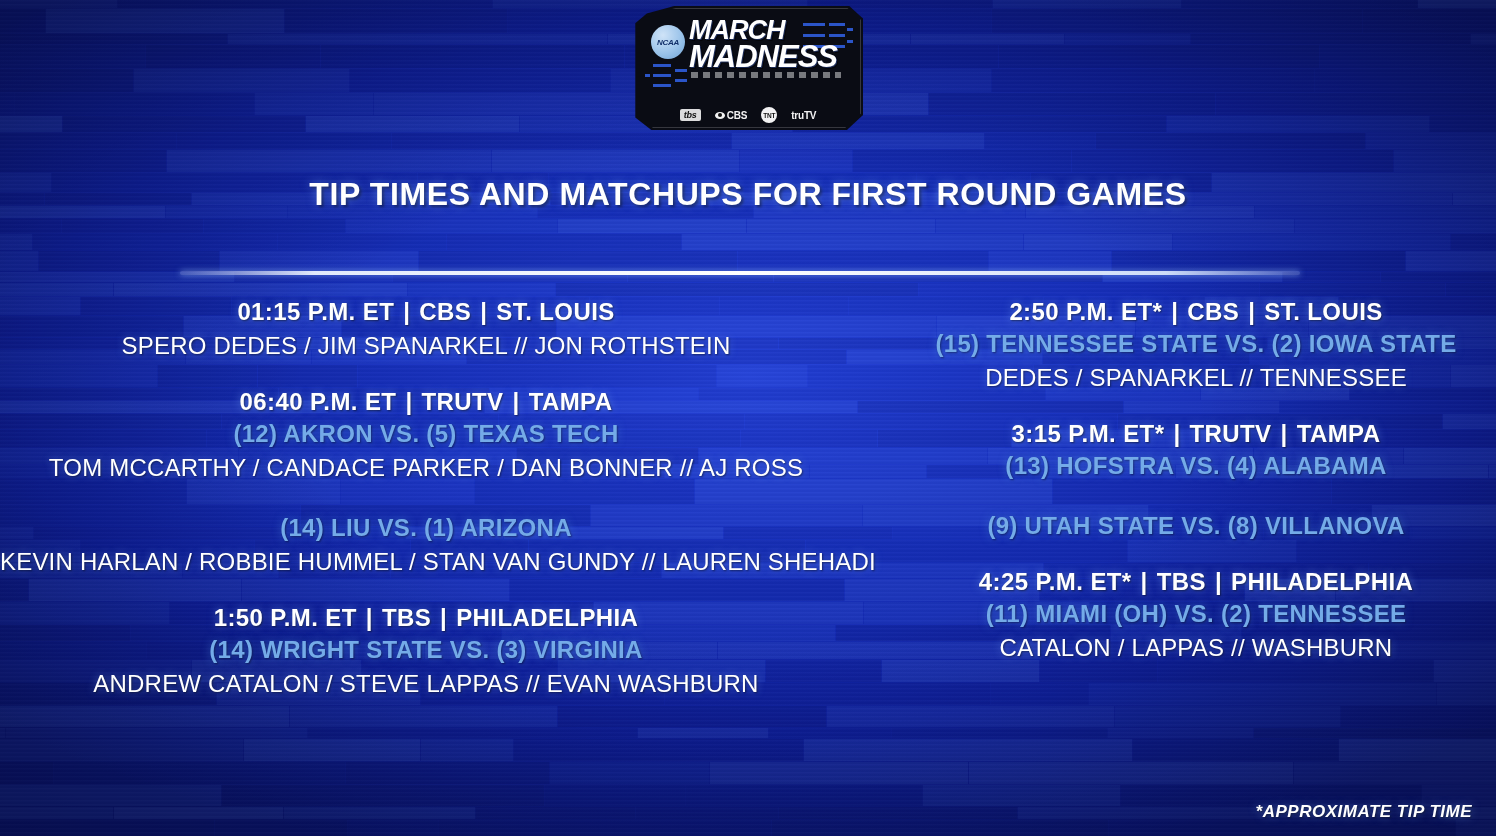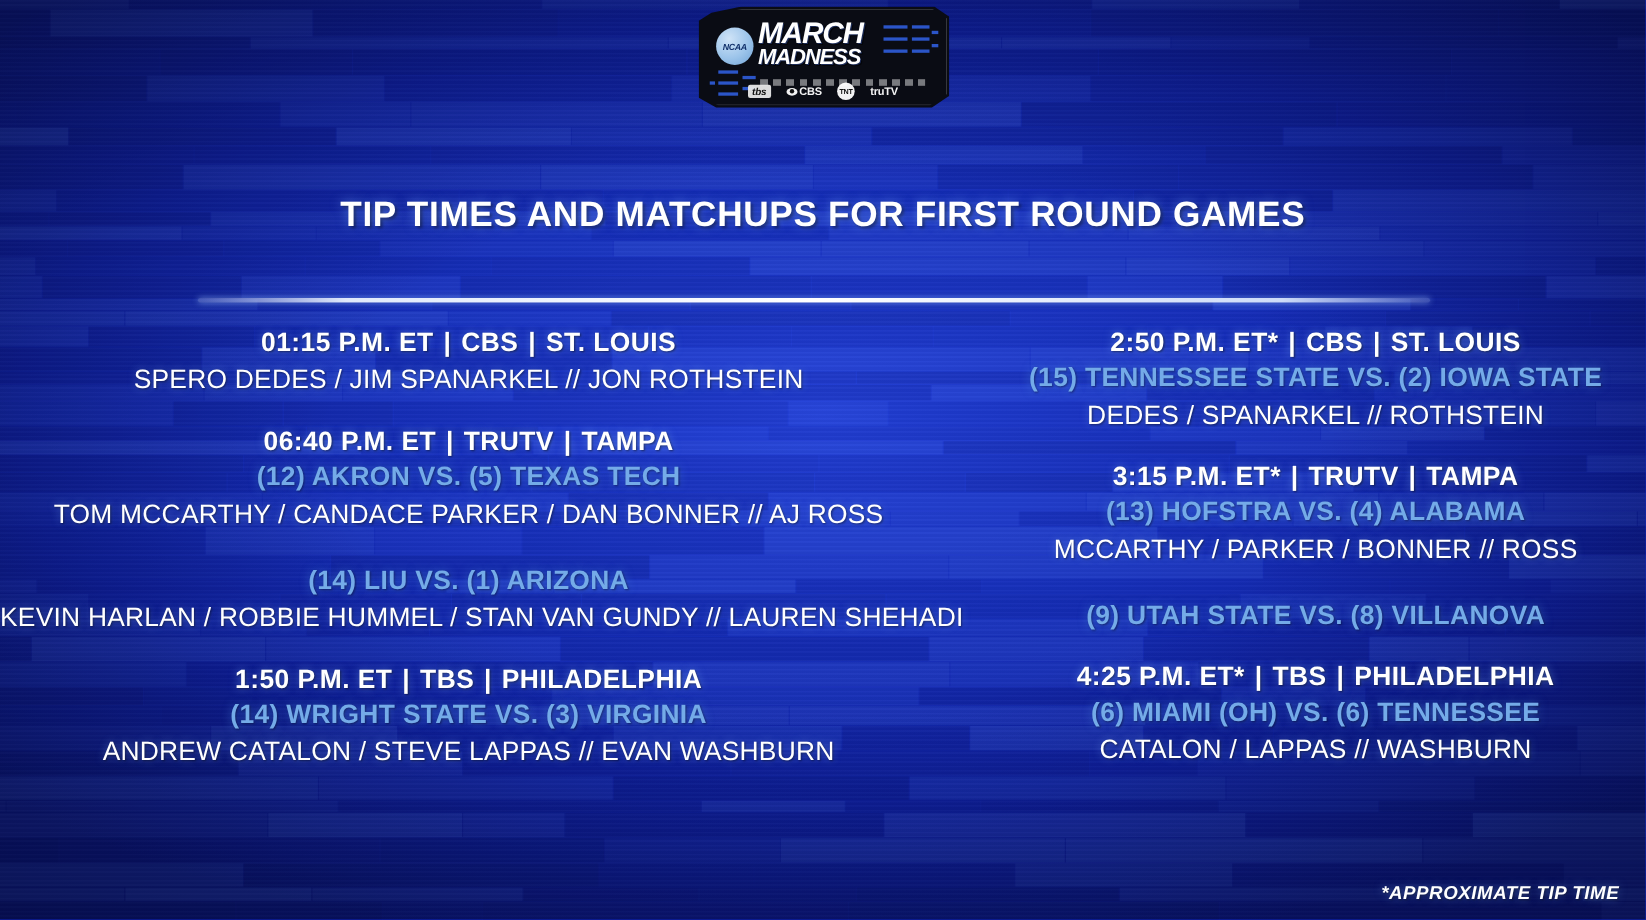--- a/index.html
+++ b/index.html
@@ -30,21 +30,21 @@
     opacity:.6;
   }
   .bg-vig {
     position:absolute; inset:0;
     background:radial-gradient(ellipse 75% 70% at 50% 48%, rgba(0,0,0,0) 40%, rgba(0,0,10,.38) 100%);
   }
 
   
   .logo-wrap {
     position:absolute; left:50%; top:6px; transform:translateX(-50%);
-    z-index:5; width:230px; height:92px;
+    z-index:5; width:230px; height:124px;
   }
   .logo-badge {
     position:absolute; inset:0;
     background:#0a0c14;
     clip-path:polygon(6% 6%, 18% 0%, 94% 0%, 100% 10%, 100% 88%, 93% 100%, 8% 100%, 1% 90%, 1% 14%);
     box-shadow:0 0 10px rgba(0,0,0,.5);
   }
   .logo-badge::after{
     content:""; position:absolute; inset:2px;
     border:1px solid rgba(255,255,255,.18);
@@ -58,21 +58,21 @@
     font-size:8px; font-weight:bold; font-style:italic; color:#12306a;
     letter-spacing:-.3px;
   }
   .logo-text {
     position:absolute; left:56px; top:12px; width:168px;
     color:#fff; font-style:italic; font-weight:bold;
     letter-spacing:-1px; line-height:.93;
     text-shadow:1px 1px 0 #1a2a55, 2px 2px 0 rgba(0,0,0,.6);
   }
   .logo-march { font-size:27px; display:block; }
-  .logo-madness { font-size:20px; display:block; }
+  .logo-madness { font-size:31px; display:block; }
   .logo-sub {
     position:absolute; left:58px; top:66px; width:150px;
     height:6px;
     background:repeating-linear-gradient(90deg, rgba(255,255,255,.45) 0 7px, transparent 7px 12px);
   }
   .bracket-l {
     position:absolute; left:12px; top:56px; width:46px; height:30px;
   }
   .bracket-r {
     position:absolute; right:8px; top:14px; width:52px; height:36px;
@@ -579,31 +579,30 @@
       <div class="game">
         <div class="g-time"><span>1:50 P.M. ET</span><span class="sep">|</span><span>TBS</span><span class="sep">|</span><span>PHILADELPHIA</span></div>
         <div class="g-match">(14) WRIGHT STATE VS. (3) VIRGINIA</div>
         <div class="g-crew">ANDREW CATALON / STEVE LAPPAS // EVAN WASHBURN</div>
       </div>
     </div>
   <div class="col col-right" id="col-1">
       <div class="game">
         <div class="g-time"><span>2:50 P.M. ET*</span><span class="sep">|</span><span>CBS</span><span class="sep">|</span><span>ST. LOUIS</span></div>
         <div class="g-match">(15) TENNESSEE STATE VS. (2) IOWA STATE</div>
-        <div class="g-crew">DEDES / SPANARKEL // ROTHSTEIN</div>
+        <div class="g-crew">DEDES / SPANARKEL // TENNESSEE</div>
       </div>
       <div class="game">
         <div class="g-time"><span>3:15 P.M. ET*</span><span class="sep">|</span><span>TRUTV</span><span class="sep">|</span><span>TAMPA</span></div>
         <div class="g-match">(13) HOFSTRA VS. (4) ALABAMA</div>
-        <div class="g-crew">MCCARTHY / PARKER / BONNER // ROSS</div>
       </div>
       <div class="game">
         <div class="g-match">(9) UTAH STATE VS. (8) VILLANOVA</div>
       </div>
       <div class="game">
         <div class="g-time"><span>4:25 P.M. ET*</span><span class="sep">|</span><span>TBS</span><span class="sep">|</span><span>PHILADELPHIA</span></div>
-        <div class="g-match">(6) MIAMI (OH) VS. (6) TENNESSEE</div>
+        <div class="g-match">(11) MIAMI (OH) VS. (2) TENNESSEE</div>
         <div class="g-crew">CATALON / LAPPAS // WASHBURN</div>
       </div>
     </div>
 </div>
 
 <div class="footnote">*APPROXIMATE TIP TIME</div>
 
 </body></html>

